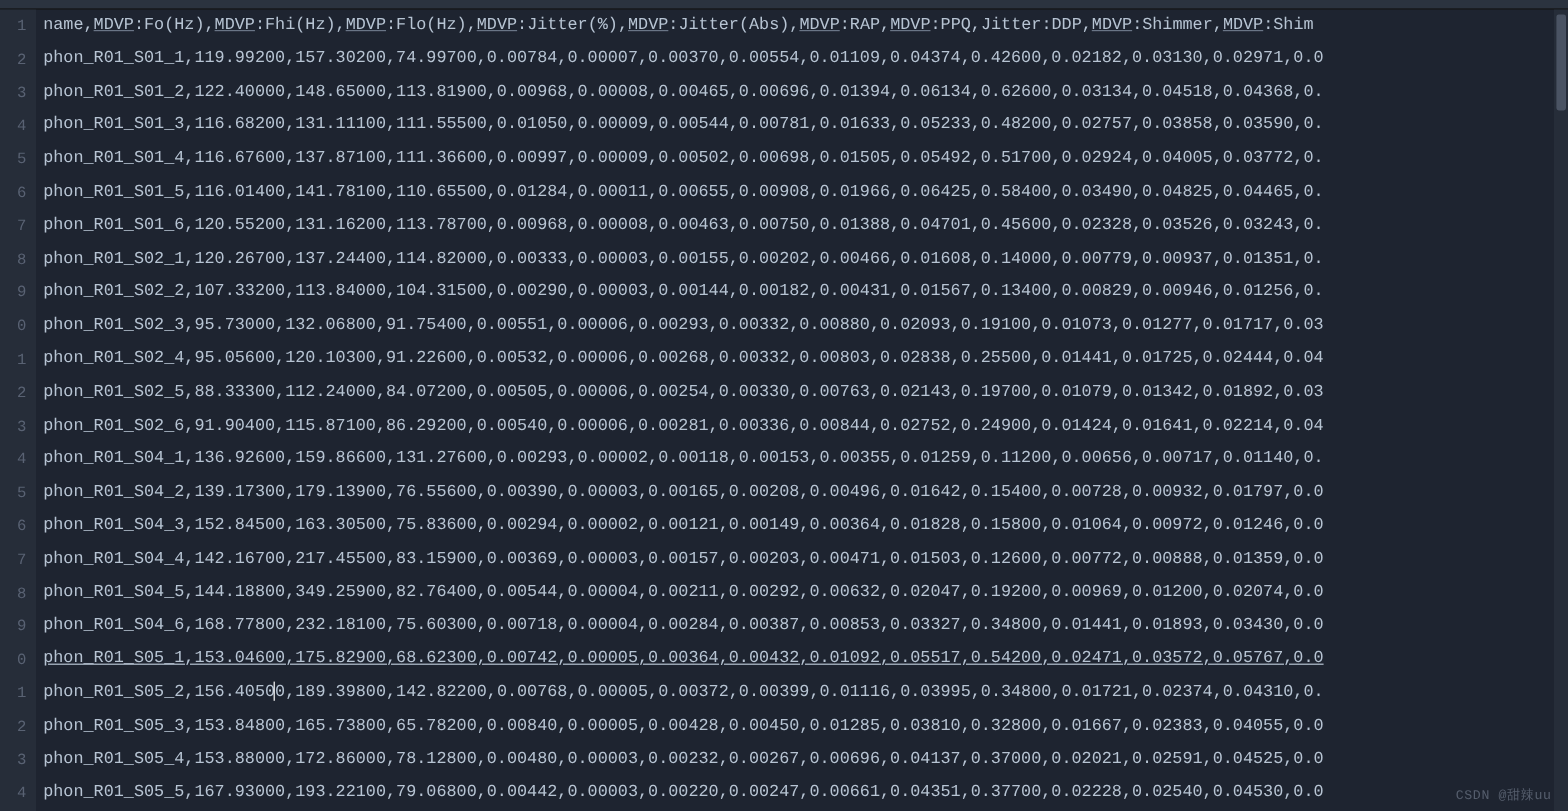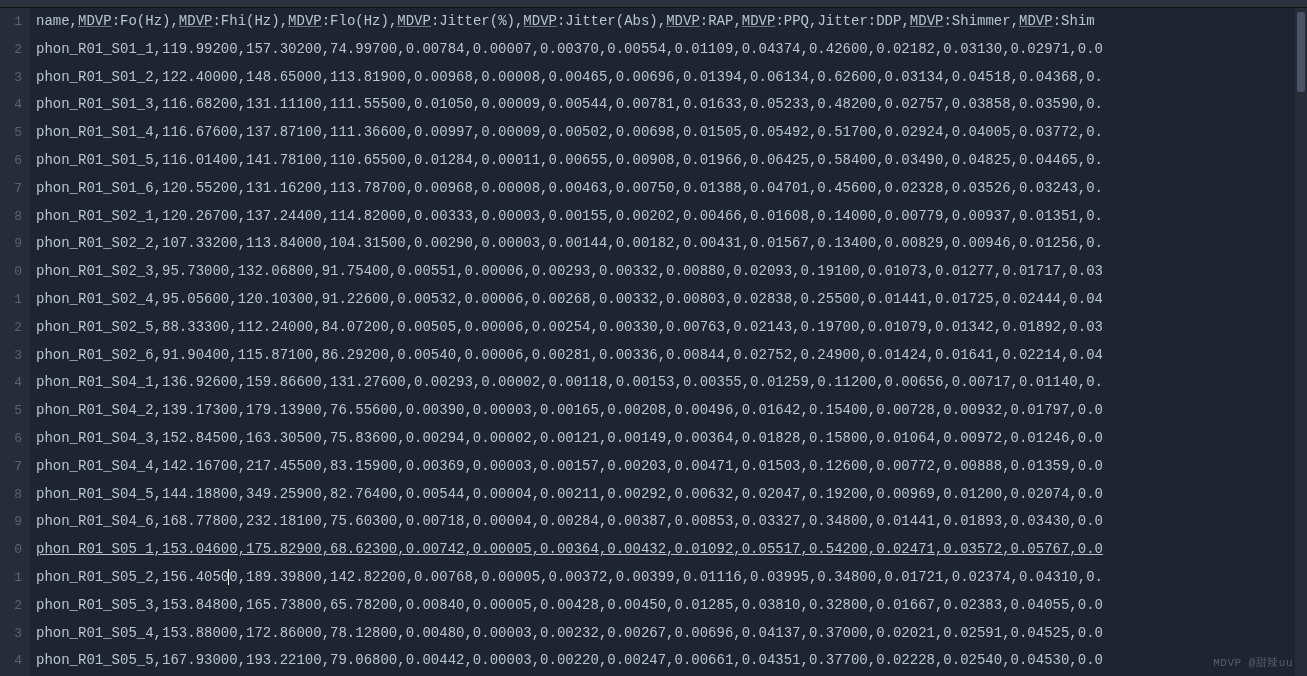--- a/index.html
+++ b/index.html
@@ -111,13 +111,13 @@
       <div class="ln">1</div>
       <div class="ln">2</div>
       <div class="ln">3</div>
       <div class="ln">4</div>
     </div>
   <div class="code" id="code"><div class="line"><span>name,</span><span class="underline">MDVP</span>:Fo(Hz),<span class="underline">MDVP</span>:Fhi(Hz),<span class="underline">MDVP</span>:Flo(Hz),<span class="underline">MDVP</span>:Jitter(%),<span class="underline">MDVP</span>:Jitter(Abs),<span class="underline">MDVP</span>:RAP,<span class="underline">MDVP</span>:PPQ,Jitter:DDP,<span class="underline">MDVP</span>:Shimmer,<span class="underline">MDVP</span>:Shim</div><div class="line">phon_R01_S01_1,119.99200,157.30200,74.99700,0.00784,0.00007,0.00370,0.00554,0.01109,0.04374,0.42600,0.02182,0.03130,0.02971,0.0</div><div class="line">phon_R01_S01_2,122.40000,148.65000,113.81900,0.00968,0.00008,0.00465,0.00696,0.01394,0.06134,0.62600,0.03134,0.04518,0.04368,0.</div><div class="line">phon_R01_S01_3,116.68200,131.11100,111.55500,0.01050,0.00009,0.00544,0.00781,0.01633,0.05233,0.48200,0.02757,0.03858,0.03590,0.</div><div class="line">phon_R01_S01_4,116.67600,137.87100,111.36600,0.00997,0.00009,0.00502,0.00698,0.01505,0.05492,0.51700,0.02924,0.04005,0.03772,0.</div><div class="line">phon_R01_S01_5,116.01400,141.78100,110.65500,0.01284,0.00011,0.00655,0.00908,0.01966,0.06425,0.58400,0.03490,0.04825,0.04465,0.</div><div class="line">phon_R01_S01_6,120.55200,131.16200,113.78700,0.00968,0.00008,0.00463,0.00750,0.01388,0.04701,0.45600,0.02328,0.03526,0.03243,0.</div><div class="line">phon_R01_S02_1,120.26700,137.24400,114.82000,0.00333,0.00003,0.00155,0.00202,0.00466,0.01608,0.14000,0.00779,0.00937,0.01351,0.</div><div class="line">phon_R01_S02_2,107.33200,113.84000,104.31500,0.00290,0.00003,0.00144,0.00182,0.00431,0.01567,0.13400,0.00829,0.00946,0.01256,0.</div><div class="line">phon_R01_S02_3,95.73000,132.06800,91.75400,0.00551,0.00006,0.00293,0.00332,0.00880,0.02093,0.19100,0.01073,0.01277,0.01717,0.03</div><div class="line">phon_R01_S02_4,95.05600,120.10300,91.22600,0.00532,0.00006,0.00268,0.00332,0.00803,0.02838,0.25500,0.01441,0.01725,0.02444,0.04</div><div class="line">phon_R01_S02_5,88.33300,112.24000,84.07200,0.00505,0.00006,0.00254,0.00330,0.00763,0.02143,0.19700,0.01079,0.01342,0.01892,0.03</div><div class="line">phon_R01_S02_6,91.90400,115.87100,86.29200,0.00540,0.00006,0.00281,0.00336,0.00844,0.02752,0.24900,0.01424,0.01641,0.02214,0.04</div><div class="line">phon_R01_S04_1,136.92600,159.86600,131.27600,0.00293,0.00002,0.00118,0.00153,0.00355,0.01259,0.11200,0.00656,0.00717,0.01140,0.</div><div class="line">phon_R01_S04_2,139.17300,179.13900,76.55600,0.00390,0.00003,0.00165,0.00208,0.00496,0.01642,0.15400,0.00728,0.00932,0.01797,0.0</div><div class="line">phon_R01_S04_3,152.84500,163.30500,75.83600,0.00294,0.00002,0.00121,0.00149,0.00364,0.01828,0.15800,0.01064,0.00972,0.01246,0.0</div><div class="line">phon_R01_S04_4,142.16700,217.45500,83.15900,0.00369,0.00003,0.00157,0.00203,0.00471,0.01503,0.12600,0.00772,0.00888,0.01359,0.0</div><div class="line">phon_R01_S04_5,144.18800,349.25900,82.76400,0.00544,0.00004,0.00211,0.00292,0.00632,0.02047,0.19200,0.00969,0.01200,0.02074,0.0</div><div class="line">phon_R01_S04_6,168.77800,232.18100,75.60300,0.00718,0.00004,0.00284,0.00387,0.00853,0.03327,0.34800,0.01441,0.01893,0.03430,0.0</div><div class="line rel"><span>phon_R01_S05_1,153.04600,175.82900,68.62300,0.00742,0.00005,0.00364,0.00432,0.01092,0.05517,0.54200,0.02471,0.03572,0.05767,0.0</span></div><div class="line"><span>phon_R01_S05_2,156.4050</span><span class="caret"></span><span>0,189.39800,142.82200,0.00768,0.00005,0.00372,0.00399,0.01116,0.03995,0.34800,0.01721,0.02374,0.04310,0.</span></div><div class="line">phon_R01_S05_3,153.84800,165.73800,65.78200,0.00840,0.00005,0.00428,0.00450,0.01285,0.03810,0.32800,0.01667,0.02383,0.04055,0.0</div><div class="line">phon_R01_S05_4,153.88000,172.86000,78.12800,0.00480,0.00003,0.00232,0.00267,0.00696,0.04137,0.37000,0.02021,0.02591,0.04525,0.0</div><div class="line">phon_R01_S05_5,167.93000,193.22100,79.06800,0.00442,0.00003,0.00220,0.00247,0.00661,0.04351,0.37700,0.02228,0.02540,0.04530,0.0</div></div>
 </div>
 <div class="scrollbar">
   <div class="scroll-thumb"></div>
 </div>
-<div class="watermark">MDVP @甜辣uu</div>
+<div class="watermark">CSDN @甜辣uu</div>
 
 </body></html>

